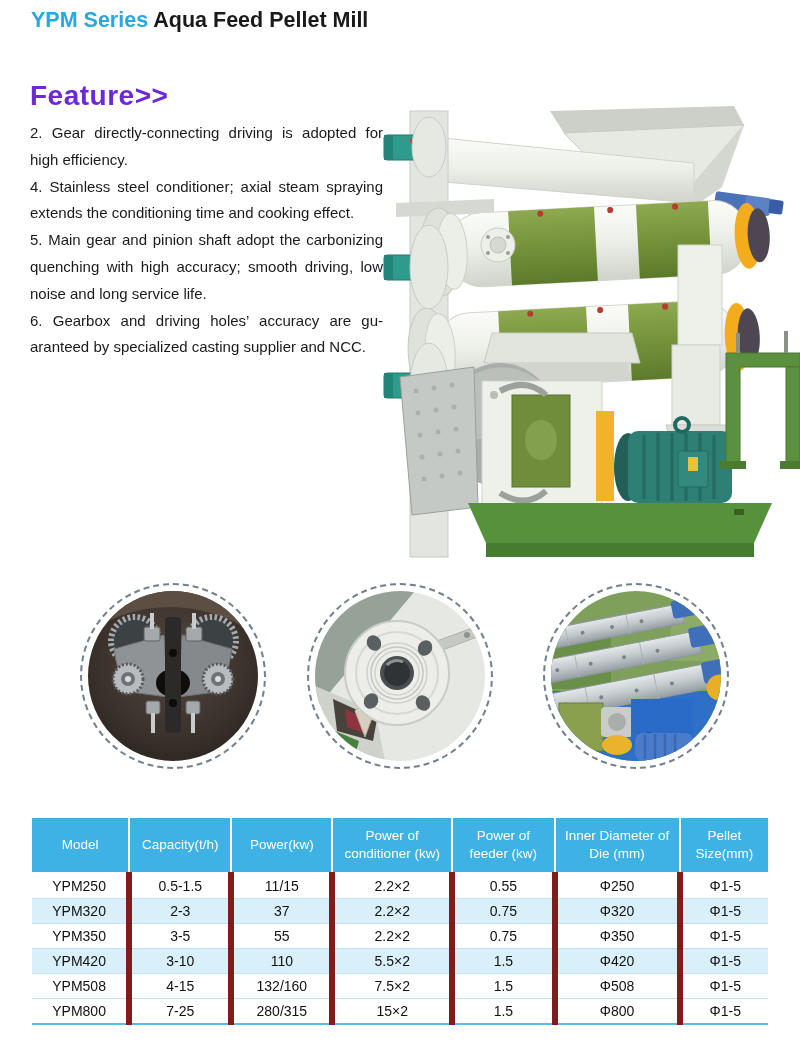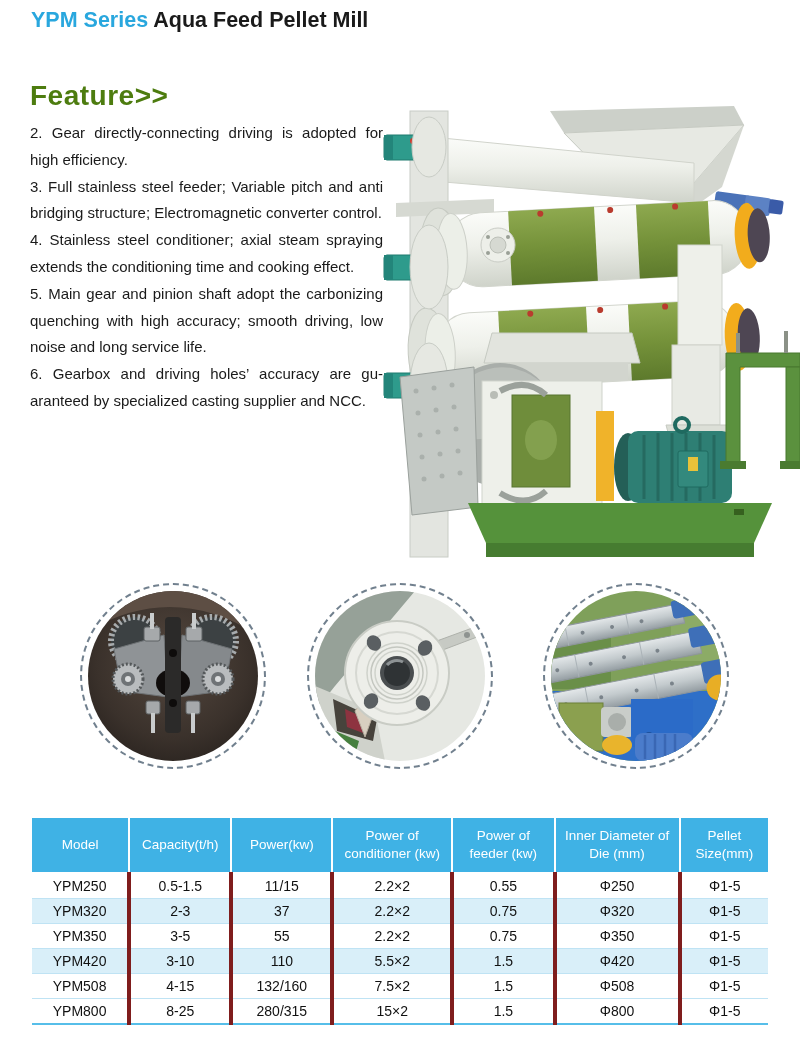--- a/index.html
+++ b/index.html
@@ -2,60 +2,59 @@
 <html><head>
 <meta charset="utf-8">
 <style>
   html,body{margin:0;padding:0;background:#ffffff;}
   body{font-family:"Liberation Sans",sans-serif;color:#1a1a1a;}
   .page{position:relative;width:800px;height:1055px;background:#fff;overflow:hidden;}
 
   
   .title{position:absolute;left:31px;top:8px;font-size:21.5px;font-weight:bold;letter-spacing:0;}
   .title .hl{color:#29a7de;}
-  .feature-heading{position:absolute;left:30px;top:80px;font-size:28px;font-weight:bold;color:#4d7c0f;letter-spacing:0.5px;}
+  .feature-heading{position:absolute;left:30px;top:80px;font-size:28px;font-weight:bold;color:#6d28d9;letter-spacing:0.5px;}
 
   
   .features{position:absolute;left:30px;top:120px;width:353px;font-size:15px;line-height:26.8px;text-align:justify;}
   .features div{hyphens:manual;}
 
   
   .machine{position:absolute;left:382px;top:95px;width:418px;height:470px;}
 
   
   .detail{position:absolute;top:583px;width:182px;height:182px;border:2px dashed #71808e;border-radius:50%;
           display:flex;align-items:center;justify-content:center;background:#fff;}
   .detail .ph{width:170px;height:170px;border-radius:50%;overflow:hidden;}
   .d1{left:80px;} .d2{left:307px;} .d3{left:543px;}
 
   
   .spec{position:absolute;left:32px;top:818px;width:736px;border-collapse:collapse;table-layout:fixed;}
   .spec th{background:#3fb2e5;color:#ffffff;font-weight:normal;font-size:13.5px;line-height:1.3;
            height:50px;padding:2px 3px;border-right:2px solid #ffffff;border-bottom:2px solid #ffffff;}
   .spec th:last-child{border-right:none;}
   .spec td{font-size:14px;text-align:center;height:24px;padding:0 2px;color:#111;
-           border-right:4px solid #7f1d1d;border-top:1px solid #bfe3f4;}
+           border-right:6px solid #7f1d1d;border-top:1px solid #bfe3f4;}
   .spec td:last-child{border-right:none;}
   .spec tr.alt td{background:#d9eff9;}
   .spec tr:last-child td{border-bottom:2px solid #56bee9;margin-top:12px;}
 </style>
 </head>
 <body>
 
 <div class="page">
 
   <div class="title">
     <span class="hl">YPM Series</span><span> Aqua Feed Pellet Mill</span>
   </div>
 
   <div class="feature-heading">Feature&gt;&gt;</div>
 
   <div class="features">
     <div>2. Gear directly-connecting driving is adopted for high efficiency.</div>
-    <div>3. Full stainless steel feeder; Variable pitch and anti bridging structure; Electromagnetic converter control.</div>
     <div>4. Stainless steel conditioner; axial steam sp­raying extends the conditioning time and cooking effect.</div>
     <div>5. Main gear and pinion shaft adopt the car­bonizing quenching with high accuracy; sm­ooth driving, low noise and long service life.</div>
     <div>6. Gearbox and driving holes’ accuracy are gu­aranteed by specialized casting supplier and NCC.</div>
   </div>
 
   <div class="machine">
     <svg width="418" height="470" viewBox="0 0 418 470" xmlns="http://www.w3.org/2000/svg">
       <defs>
         <linearGradient id="cyl" x1="0" y1="0" x2="0" y2="1">
           <stop offset="0" stop-color="#fbfcf9"></stop>
@@ -394,21 +393,21 @@
         <td>YPM508</td>
           <td>4-15</td>
           <td>132/160</td>
           <td>7.5×2</td>
           <td>1.5</td>
           <td>Φ508</td>
           <td>Φ1-5</td>
       </tr>
       <tr>
         <td>YPM800</td>
-          <td>8-25</td>
+          <td>7-25</td>
           <td>280/315</td>
           <td>15×2</td>
           <td>1.5</td>
           <td>Φ800</td>
           <td>Φ1-5</td>
       </tr>
     </tbody>
   </table>
 
 </div>

